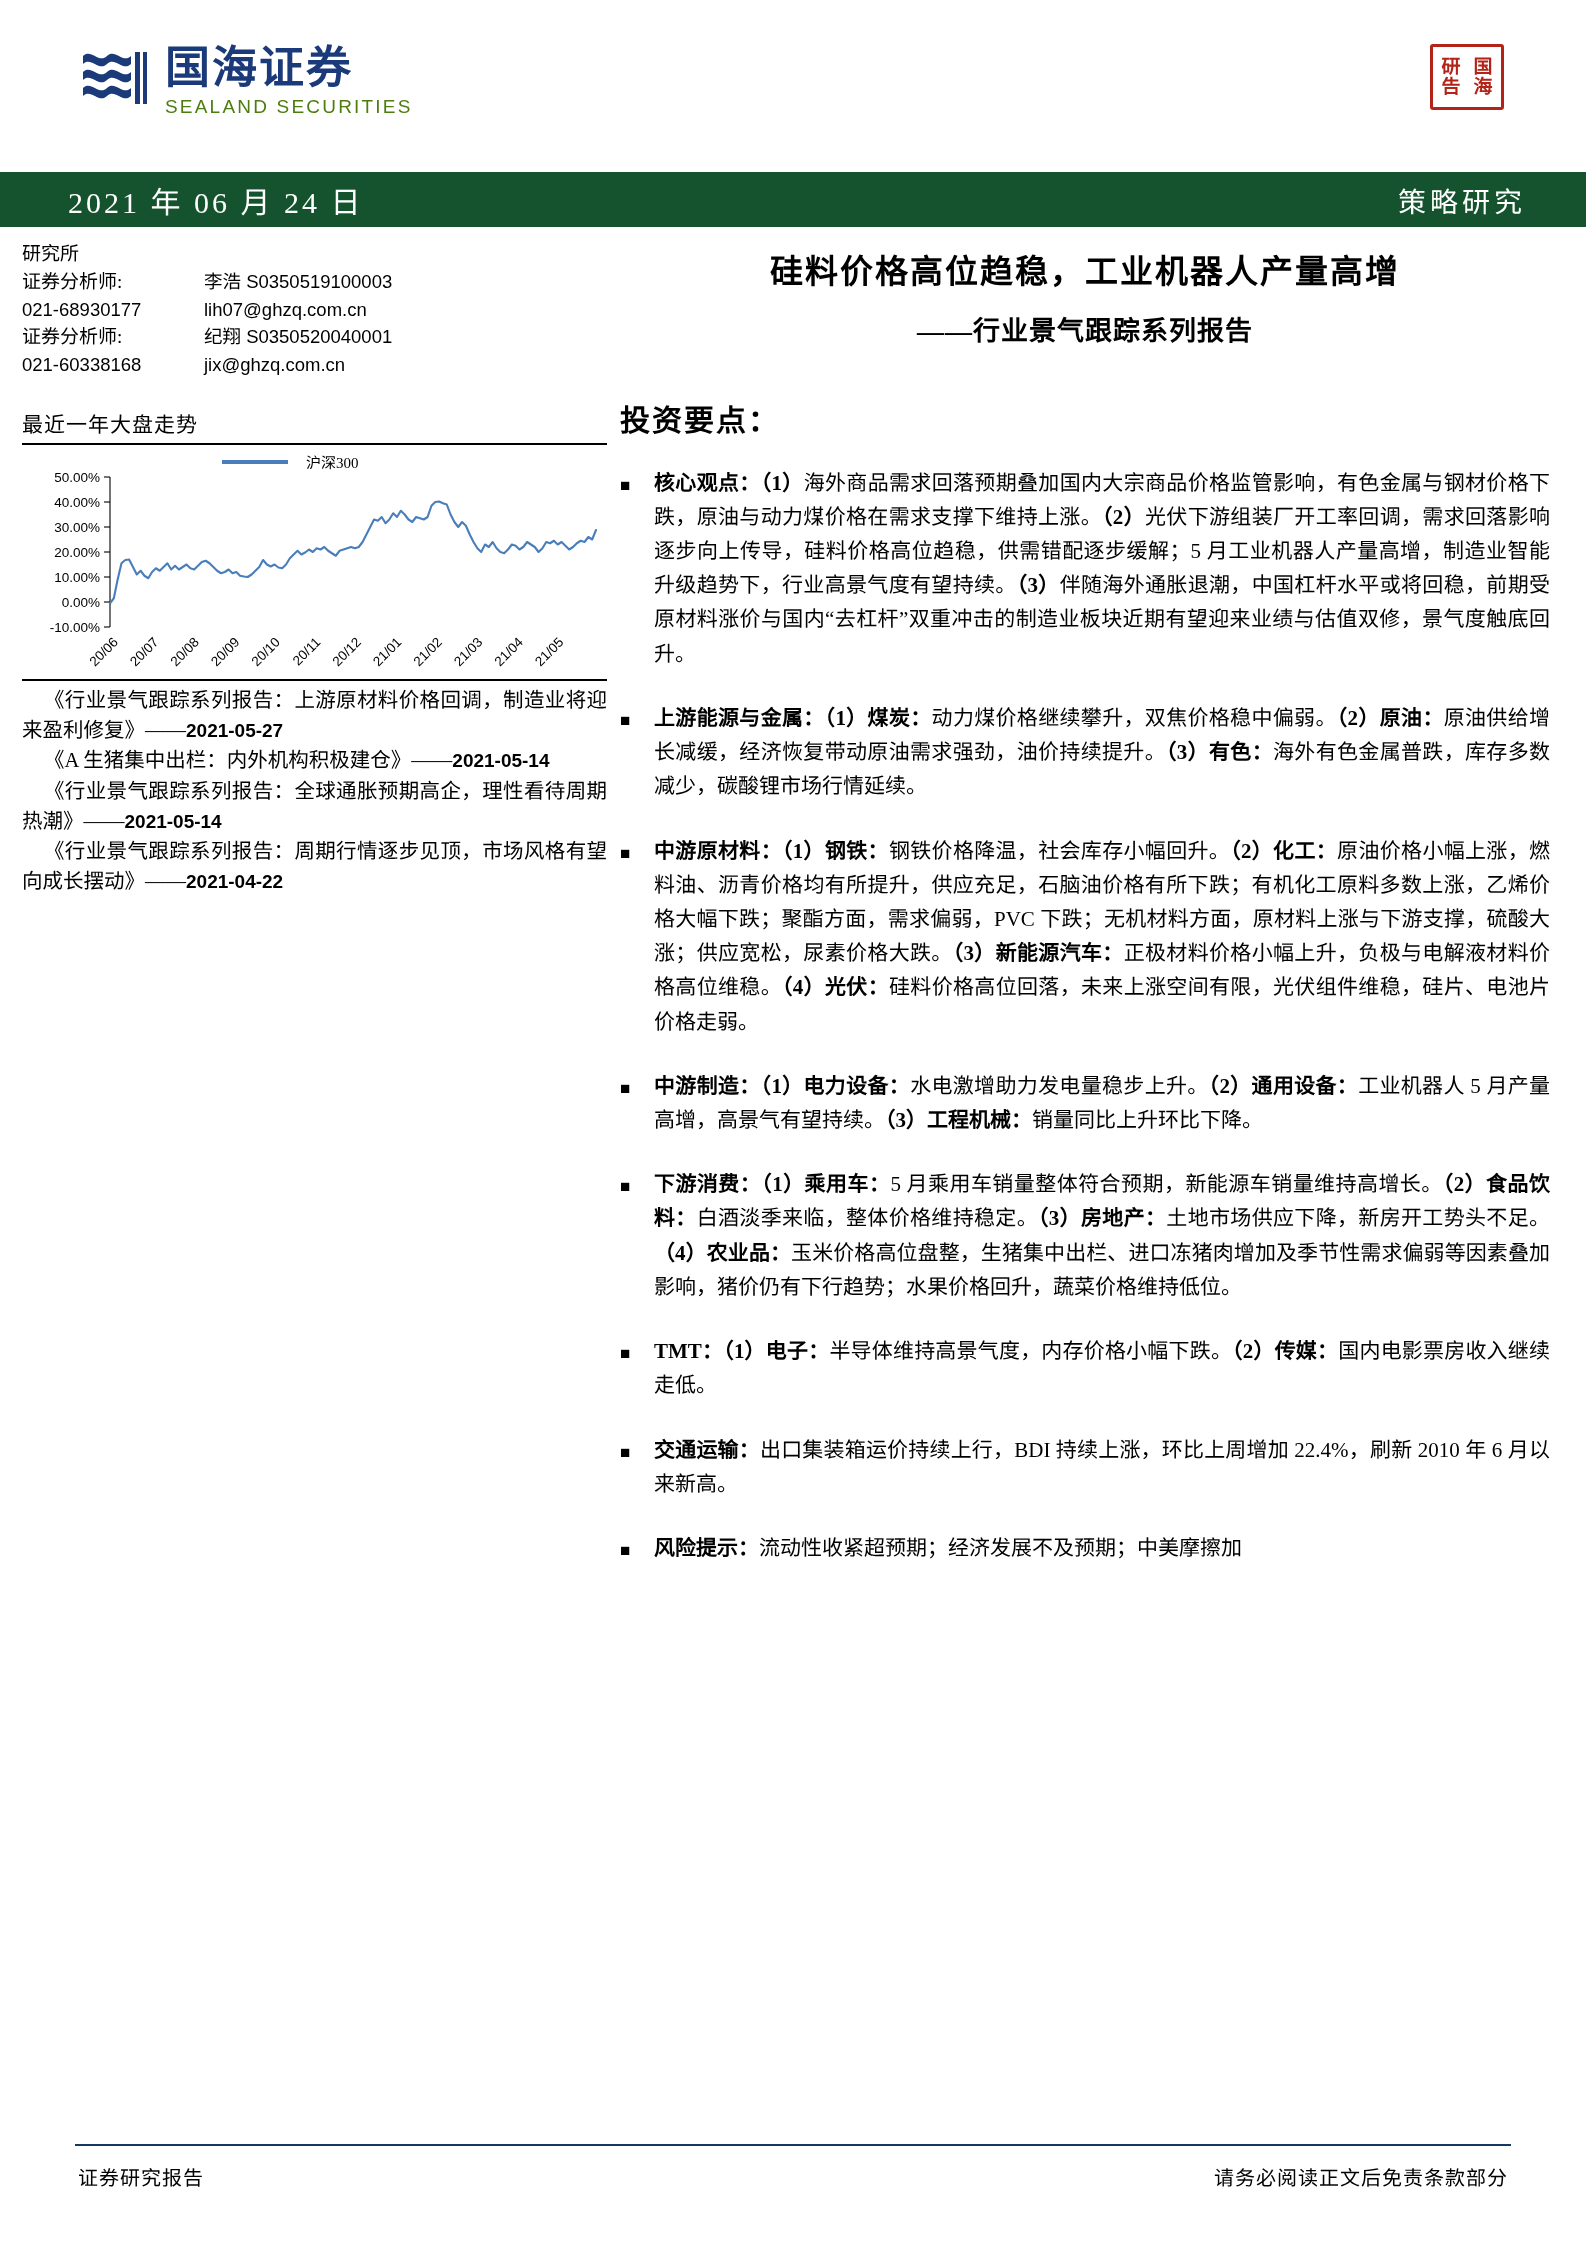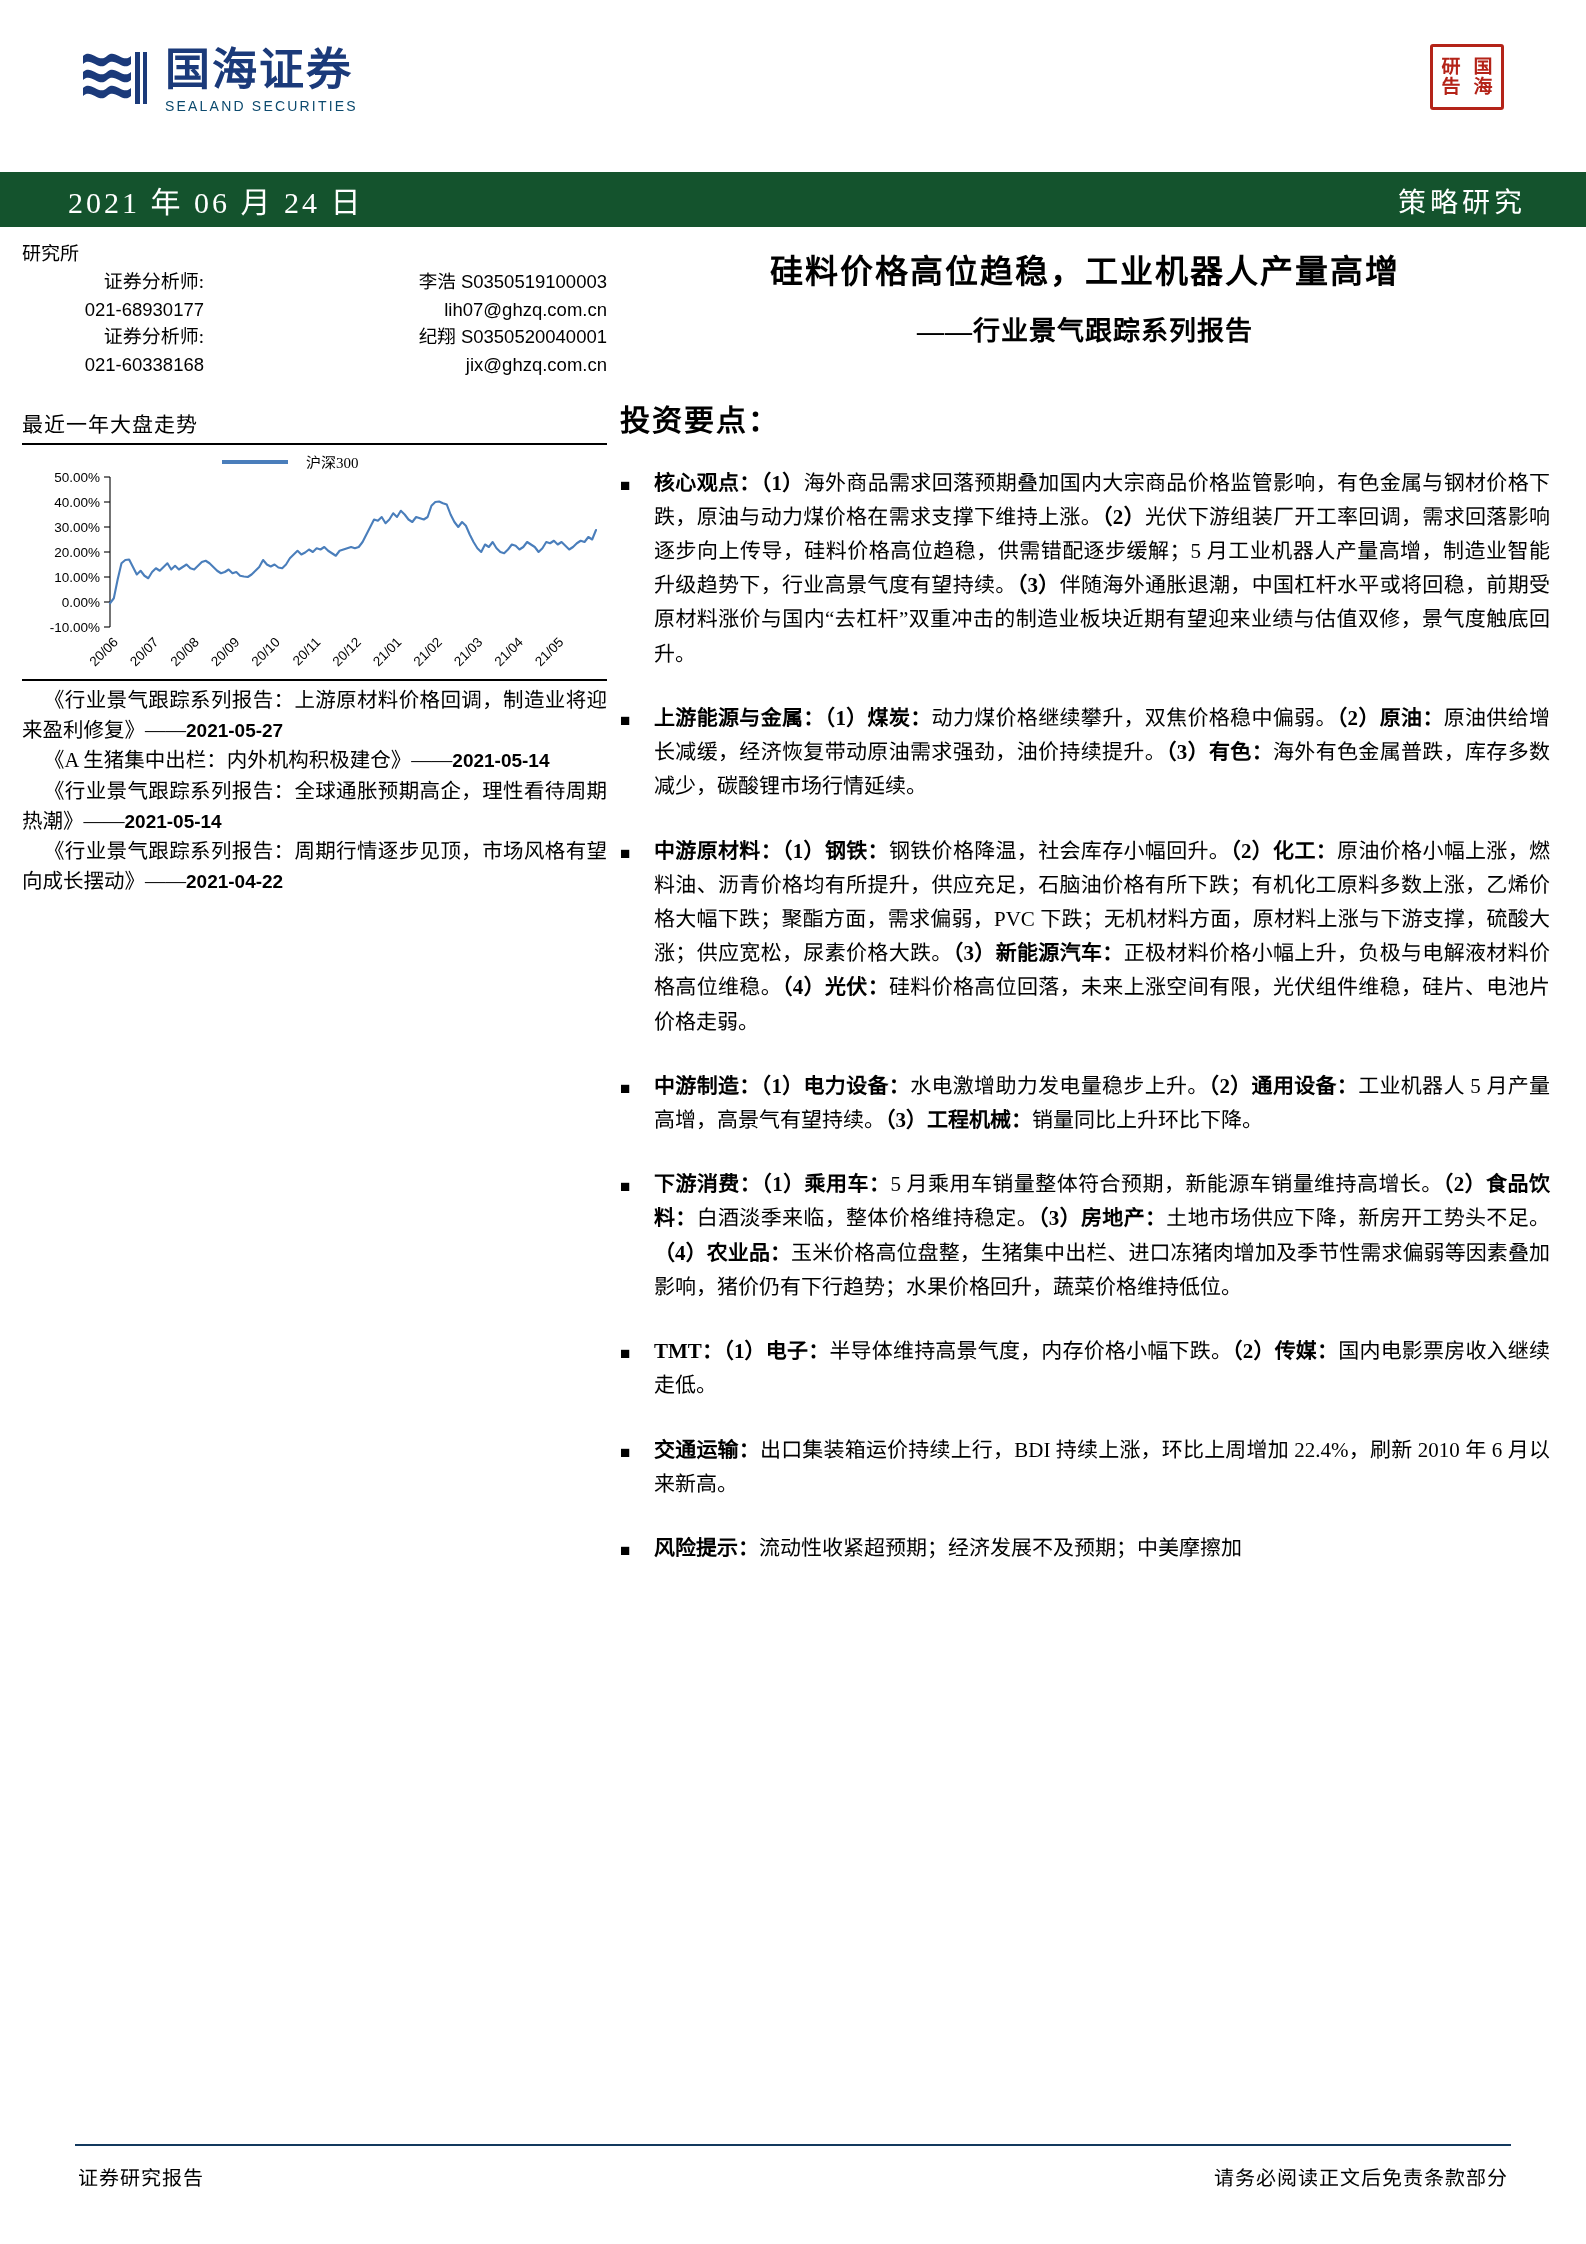--- a/index.html
+++ b/index.html
@@ -22,21 +22,21 @@
     display:flex;align-items:center;gap:14px;
   }
   .logo-mark{width:76px;height:76px;flex:none;}
   .logo-text{display:flex;flex-direction:column;line-height:1;}
   .logo-cn{
     font-family:"Liberation Sans","DejaVu Sans",sans-serif;
     font-size:45px;font-weight:bold;color:#1b3a7a;letter-spacing:2px;
   }
   .logo-en{
     font-family:"Liberation Sans","DejaVu Sans",sans-serif;
-    font-size:14px;font-weight:normal;color:#0c4a6e;letter-spacing:2.2px;margin-top:7px;
+    font-size:19px;font-weight:normal;color:#4d7c0f;letter-spacing:2.2px;margin-top:7px;
   }
   .seal{
     position:absolute;right:82px;top:44px;width:74px;height:66px;
     border:3px solid #b42318;border-radius:3px;
     display:flex;flex-wrap:wrap;align-content:center;justify-content:center;
     color:#b42318;font-family:"Liberation Serif",serif;font-weight:bold;
     font-size:19px;line-height:1.05;letter-spacing:0px;padding:2px;box-sizing:border-box;
   }
   .seal span{width:50%;text-align:center;}
 
@@ -57,21 +57,21 @@
   }
 
   
   .left-col{
     position:absolute;left:22px;top:240px;width:585px;
   }
   .analyst-block{
     font-size:19px;line-height:1.47;color:#000;
     font-family:"Liberation Serif","DejaVu Serif",serif;
   }
-  .analyst-row{display:flex;text-align:right;}
+  .analyst-row{display:flex;}
   .analyst-row .lab{width:182px;flex:none;}
   .analyst-row .val{flex:1;}
   .mono-num{font-family:"Liberation Sans","DejaVu Sans",sans-serif;font-size:18.5px;}
 
   .sec-head{
     margin-top:30px;
     font-size:21px;letter-spacing:1px;
     font-family:Liberation Serif, serif;
     padding-bottom:5px;
   }

